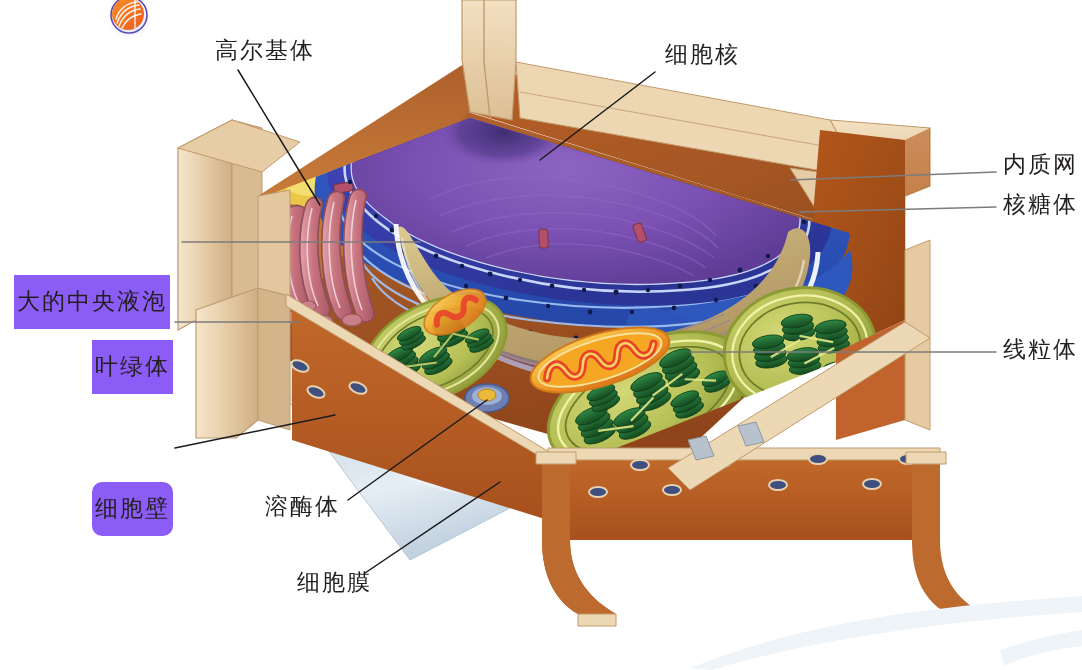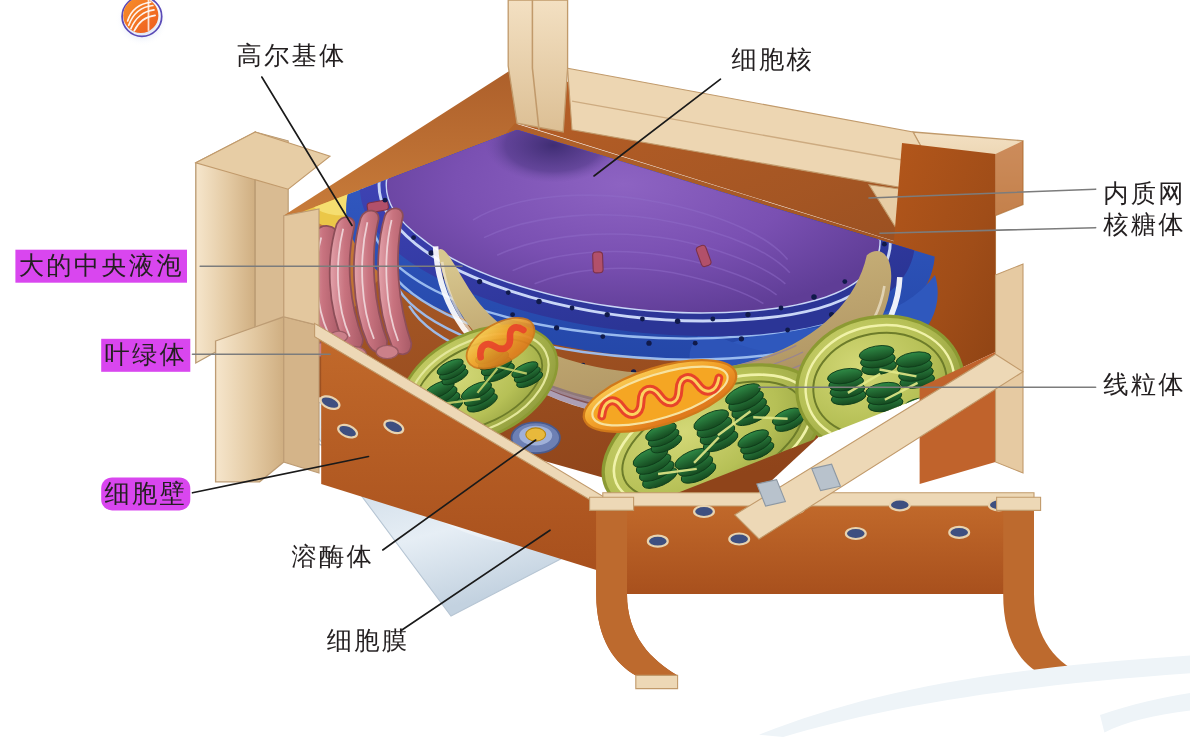--- a/index.html
+++ b/index.html
@@ -19,21 +19,21 @@
   
   .label {
     position: absolute;
     font-family: "Liberation Serif", "DejaVu Serif", serif;
     font-size: 23px;
     color: #231f20;
     letter-spacing: 2px;
     white-space: nowrap;
     line-height: 1.15;
   }
-  .label.hl { background: #d946ef; padding: 2px 3px; }
+  .label.hl { background: #8b5cf6; padding: 14px 3px; margin-top: 48px; }
 
   
   #logo {
     position: absolute;
     left: 103px; top: -9px;
     width: 52px; height: 52px;
     border-radius: 50%;
   }
 </style>
 </head>
@@ -612,22 +612,22 @@
         <path d="M14,32 C18,21 26,15 36,14"></path>
         <path d="M16,35 C20,25 28,19 37,18"></path>
         <path d="M19,37 C23,29 30,24 38,23"></path>
       </g>
       <path d="M32,9 L32,37" stroke="#ffffff" stroke-width="1.6" opacity="0.8"></path>
     </svg>
   </div>
 
   <div class="label" style="left:215px; top:38px;">高尔基体</div>
   <div class="label" style="left:665px; top:42px;text-align:center;">细胞核</div>
-  <div class="label" style="left:1003px;top:164px;">内质网</div>
+  <div class="label" style="left:1003px;top:152px;">内质网</div>
   <div class="label" style="left:1003px;top:192px;text-align:right;">核糖体</div>
   <div class="label" style="left:1003px;top:337px;">线粒体</div>
   <div class="label hl" style="left:14px;  top:227px;">大的中央液泡</div>
-  <div class="label hl" style="left:92px;  top:308px;">叶绿体</div>
+  <div class="label hl" style="left:92px;  top:292px;">叶绿体</div>
   <div class="label hl" style="left:92px;  top:434px;border-radius:10px;">细胞壁</div>
   <div class="label" style="left:265px; top:494px;">溶酶体</div>
   <div class="label" style="left:277px; top:570px;margin-left:20px;">细胞膜</div>
 
 </div>
 
 </body></html>

